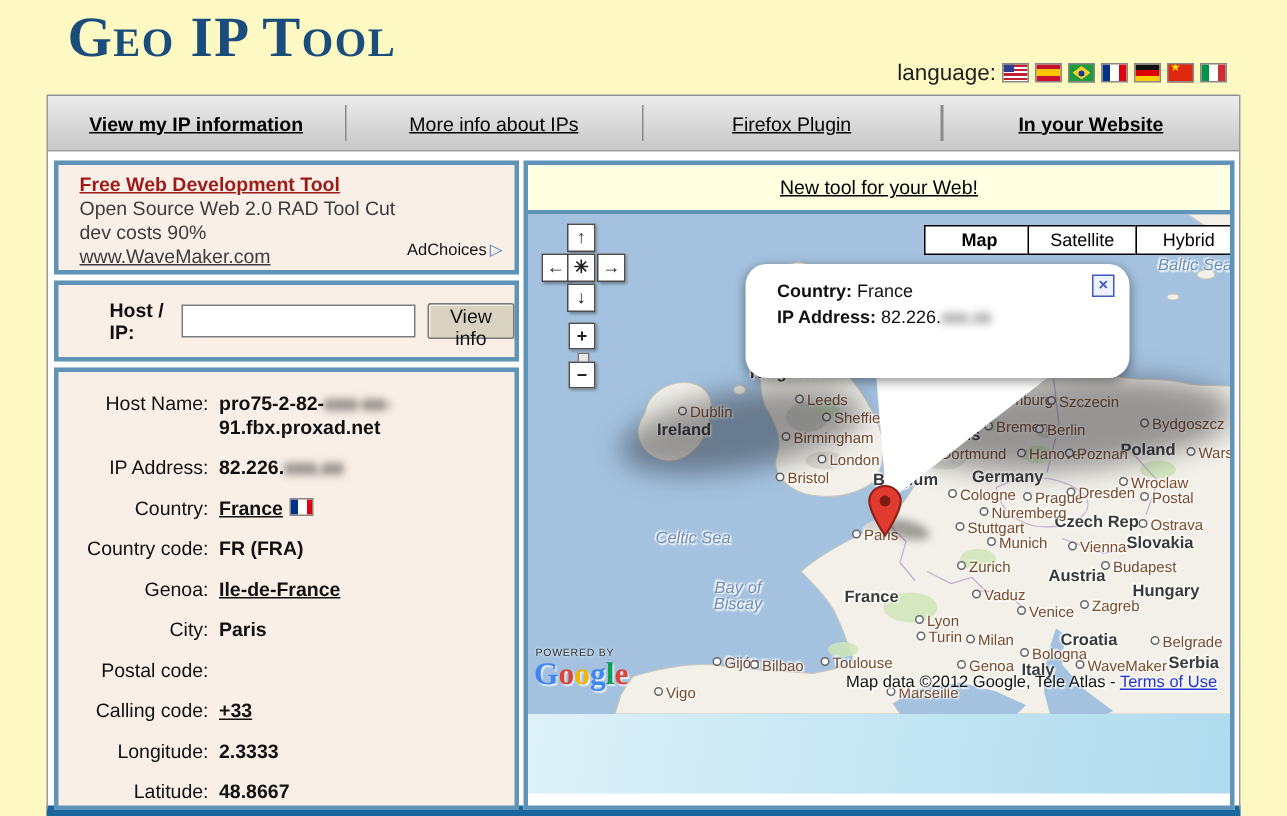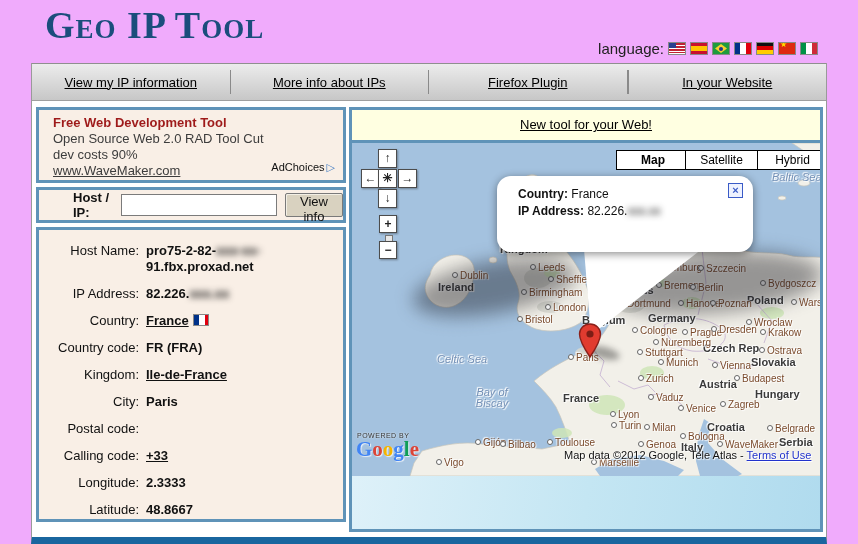--- a/index.html
+++ b/index.html
@@ -1,50 +1,50 @@
 <!DOCTYPE html>
 <html><head>
 <meta charset="utf-8">
 <style>
   html,body{margin:0;padding:0;background:#fff;}
-  .page{width:858px;height:544px;position:relative;font-family:"Liberation Sans",sans-serif;background:#f0abfc;overflow:hidden;}
+  .page{width:858px;height:544px;position:relative;font-family:"Liberation Sans",sans-serif;background:#fef9c3;overflow:hidden;}
   
   .header{height:62px;position:relative;padding-left:45px;box-sizing:border-box;}
   .logo{display:inline-block;font-family:"Liberation Serif",serif;font-variant:small-caps;font-weight:700;font-size:38px;color:#1b4d7c;letter-spacing:1px;line-height:50px;cursor:pointer;}
   .langbar{position:absolute;right:40px;top:40px;font-size:15px;color:#222;display:flex;align-items:center;}
   .flag{display:inline-block;width:16px;height:11px;border:1px solid #888;margin-left:4px;position:relative;overflow:hidden;box-sizing:content-box;cursor:pointer;}
   .f-us{background:repeating-linear-gradient(180deg,#bf2333 0 1.5px,#fff 1.5px 3px);}
   .f-us::after{content:"";position:absolute;left:0;top:0;width:7px;height:5px;background:#2a3f8f;}
   .f-es{background:linear-gradient(180deg,#c8102e 0 3px,#ffc400 3px 8px,#c8102e 8px);}
   .f-br{background:#1f9b3e;}
   .f-br::before{content:"";position:absolute;left:2px;top:1px;width:12px;height:9px;background:#f8d12e;clip-path:polygon(50% 0,100% 50%,50% 100%,0 50%);}
   .f-br::after{content:"";position:absolute;left:6px;top:3.5px;width:4px;height:4px;border-radius:50%;background:#1c3a8c;}
   .f-fr{background:linear-gradient(90deg,#003189 0 5px,#fff 5px 11px,#e1000f 11px);}
   .f-de{background:linear-gradient(180deg,#111 0 3.5px,#d00 3.5px 7.5px,#ffcc00 7.5px);}
   .f-cn{background:#de2910;}
   .f-cn::after{content:"★";position:absolute;left:1px;top:-3px;color:#ffde00;font-size:8px;}
   .f-it{background:linear-gradient(90deg,#009246 0 5px,#fff 5px 11px,#ce2b37 11px);}
   
   .frame{position:absolute;top:63px;left:31px;right:31px;bottom:0;border-left:1px solid #9a9a9a;border-right:1px solid #9a9a9a;border-bottom:7px solid #19669f;box-sizing:border-box;background:#fff;}
   .navbar{height:36px;background:linear-gradient(#ececec,#c7c7c7);border-top:1px solid #8f8f8f;border-bottom:1px solid #9f9f9f;display:flex;align-items:center;}
   .navlink{flex:1;text-align:center;font-size:13px;color:#000;text-decoration:underline;cursor:pointer;}
-  .navlink.b{font-weight:normal;}
+  .navlink.b{font-weight:bold;}
   .navsep{width:1px;height:24px;background:#8a8a8a;}
   
   .main{display:flex;gap:3px;padding:6px 3px 0 4px;}
   .leftcol{width:310px;flex:none;display:flex;flex-direction:column;gap:4px;}
   .box{border:3px solid #5f93b8;background:#f9efe6;box-sizing:border-box;}
   
   .adbox{height:76px;padding:5px 10px 0 14px;position:relative;font-size:13px;color:#3c3c3c;line-height:16px;}
-  .adtitle{display:inline-block;color:#9e1a1a;font-weight:bold;font-size:13px;cursor:pointer;}
+  .adtitle{display:inline-block;color:#9e1a1a;font-weight:bold;text-decoration:underline;font-size:13px;cursor:pointer;}
   .adurl{color:#3c3c3c;text-decoration:underline;cursor:pointer;}
   .adchoices{position:absolute;right:8px;bottom:5px;font-size:11px;color:#111;cursor:pointer;}
   .adch-icon{color:#3b78c3;margin-left:2px;font-size:11px;}
   
-  .lookupbox{height:36px;display:flex;align-items:center;padding-left:34px;}
+  .lookupbox{height:54px;display:flex;align-items:center;padding-left:34px;}
   .lookuplabel{font-weight:bold;font-size:13px;color:#111;}
   .ipinput{width:148px;height:20px;margin-left:7px;border:1px solid #7b7b7b;background:#fff;font:13px "Liberation Sans",sans-serif;padding:0 3px;}
   .viewbtn{margin-left:8px;height:24px;padding:0 9px;background:#d9d2c0;border:1px solid #7a7a7a;border-radius:2px;font:13px "Liberation Sans",sans-serif;color:#111;box-shadow:inset 1px 1px 0 #f3efe5;cursor:pointer;}
   
   .infobox{height:295px;padding-top:13px;font-size:13px;color:#111;}
   .irow{display:flex;margin-bottom:11px;line-height:16px;}
   .ilabel{width:100px;flex:none;text-align:right;padding-right:7px;}
   .ival{font-weight:bold;max-width:195px;}
   .ival a,.ilink{color:#111;font-weight:bold;text-decoration:underline;cursor:pointer;}
   .redact{filter:blur(3px);}
@@ -146,21 +146,21 @@
           </div>
           <div class="irow">
             <span class="ilabel">Country:</span>
             <span class="ival"><a class="ilink">France</a><span class="flag f-fr iflag"></span></span>
           </div>
           <div class="irow">
             <span class="ilabel">Country code:</span>
             <span class="ival">FR (FRA)</span>
           </div>
           <div class="irow">
-            <span class="ilabel">Kingdom:</span>
+            <span class="ilabel">Genoa:</span>
             <span class="ival"><a class="ilink">Ile-de-France</a></span>
           </div>
           <div class="irow">
             <span class="ilabel">City:</span>
             <span class="ival">Paris</span>
           </div>
           <div class="irow">
             <span class="ilabel">Postal code:</span>
             <span class="ival"></span>
           </div>
@@ -258,21 +258,21 @@
           <span class="ml mlc" style="left:338px;top:139px">Berlin</span>
           <span class="ml mlc" style="left:408px;top:135px">Bydgoszcz</span>
           <span class="ml mlc" style="left:439px;top:154px">Warsaw</span>
           <span class="ml mlc" style="left:267px;top:155px">Dortmund</span>
           <span class="ml mlc" style="left:326px;top:155px">Hanover</span>
           <span class="ml mlc" style="left:358px;top:155px">Poznan</span>
           <span class="ml mlc" style="left:280px;top:182px">Cologne</span>
           <span class="ml mlc" style="left:330px;top:184px">Prague</span>
           <span class="ml mlc" style="left:359px;top:181px">Dresden</span>
           <span class="ml mlc" style="left:394px;top:174px">Wroclaw</span>
-          <span class="ml mlc" style="left:408px;top:184px">Krakow</span>
+          <span class="ml mlc" style="left:408px;top:184px">Postal</span>
           <span class="ml mlc" style="left:301px;top:194px">Nuremberg</span>
           <span class="ml mlc" style="left:407px;top:202px">Ostrava</span>
           <span class="ml mlc" style="left:285px;top:204px">Stuttgart</span>
           <span class="ml mlc" style="left:306px;top:214px">Munich</span>
           <span class="ml mlc" style="left:360px;top:217px">Vienna</span>
           <span class="ml mlc" style="left:286px;top:230px">Zurich</span>
           <span class="ml mlc" style="left:382px;top:230px">Budapest</span>
           <span class="ml mlc" style="left:296px;top:249px">Vaduz</span>
           <span class="ml mlc" style="left:258px;top:266px">Lyon</span>
           <span class="ml mlc" style="left:326px;top:260px">Venice</span>

